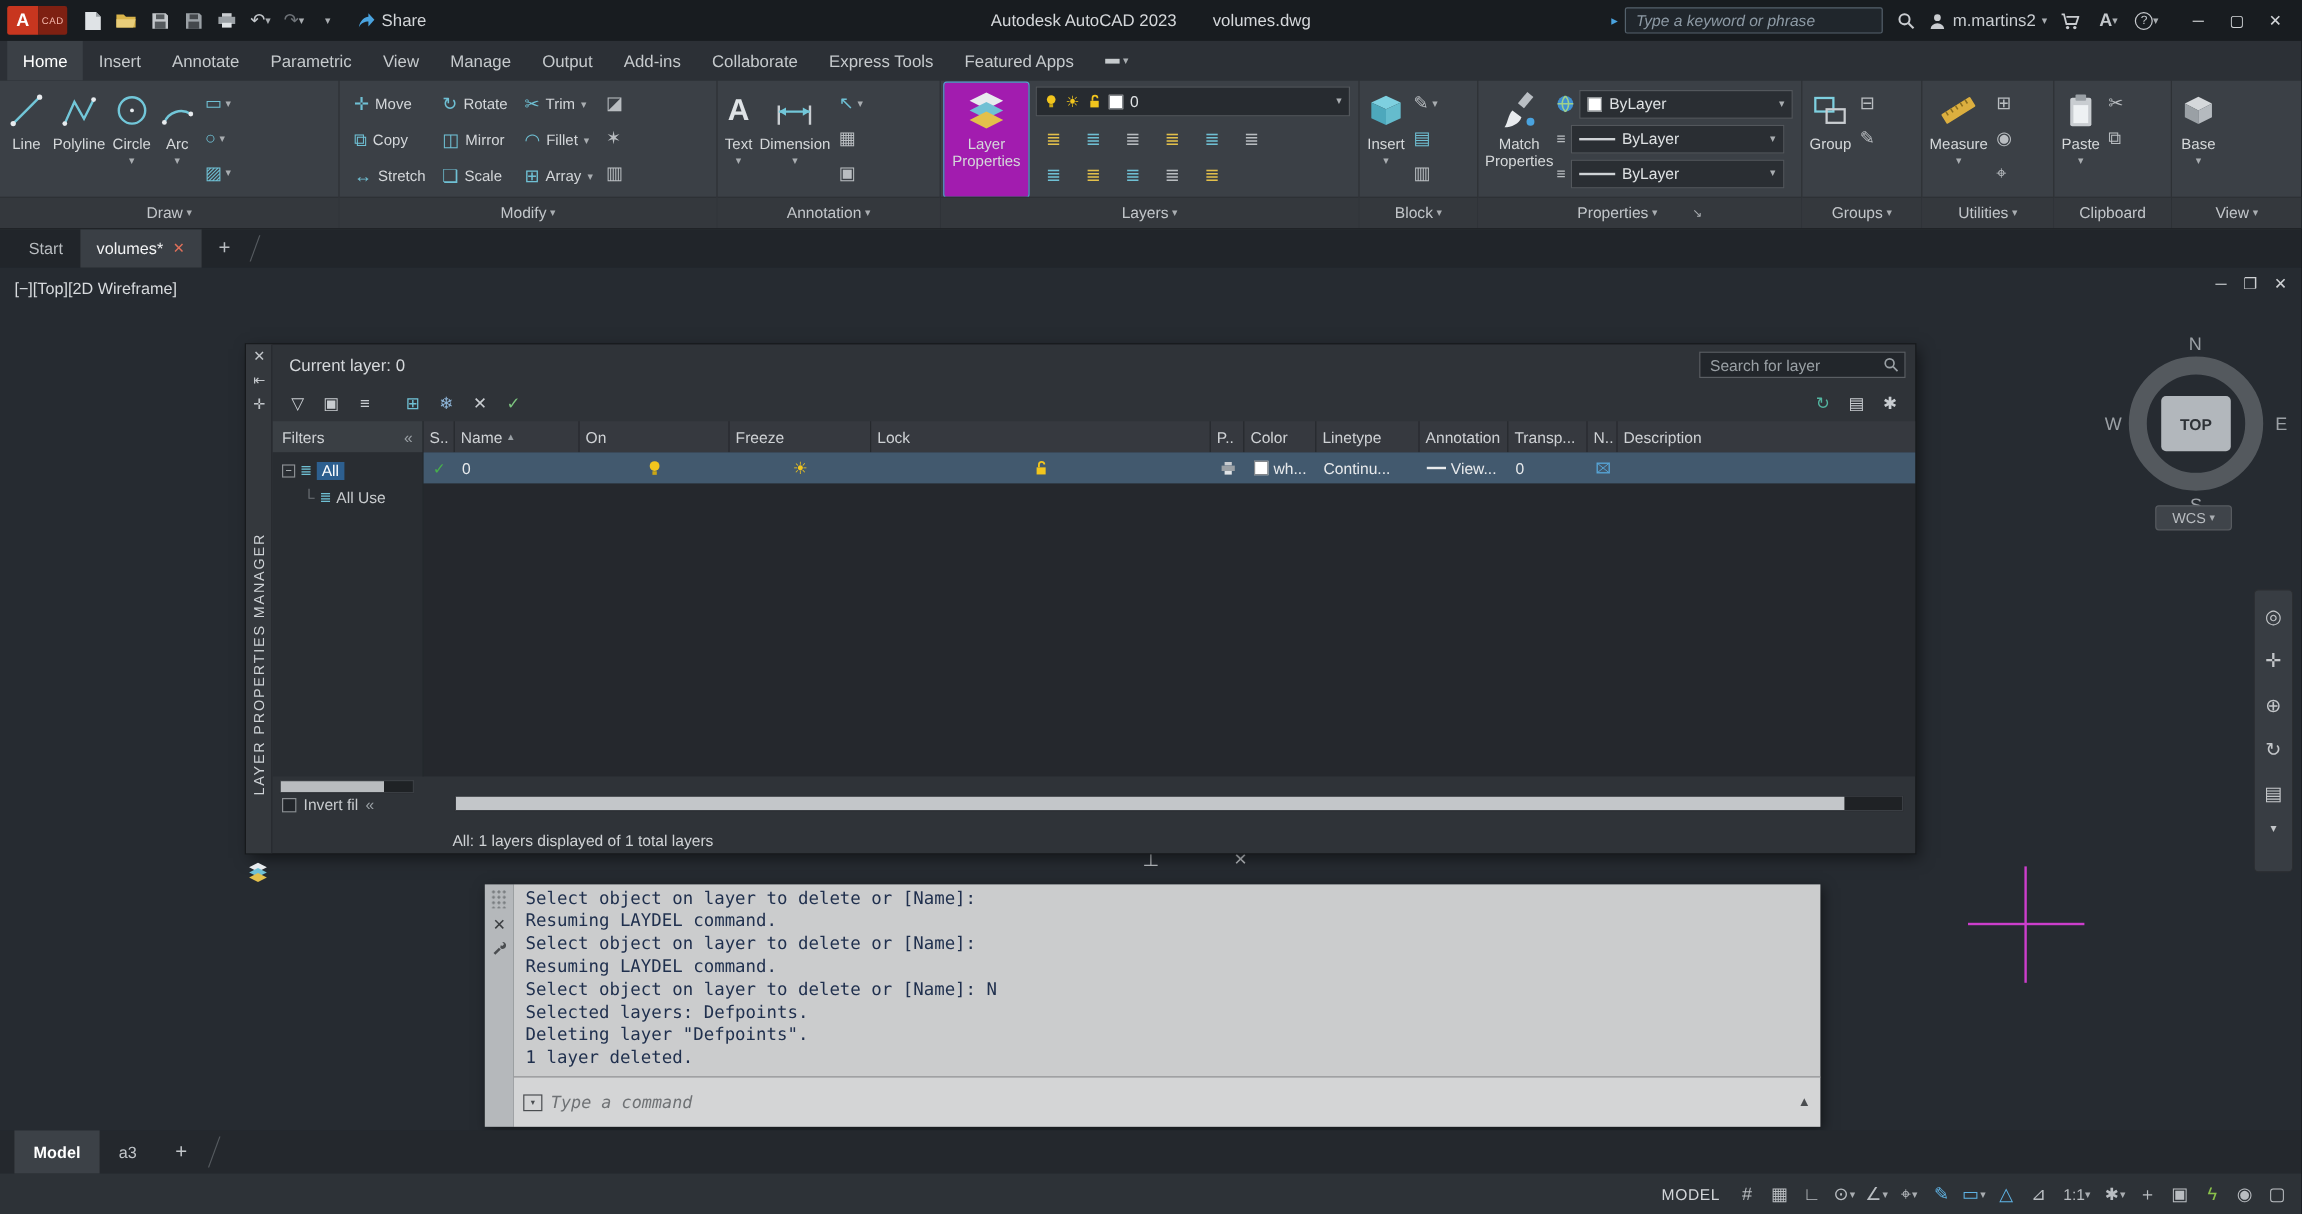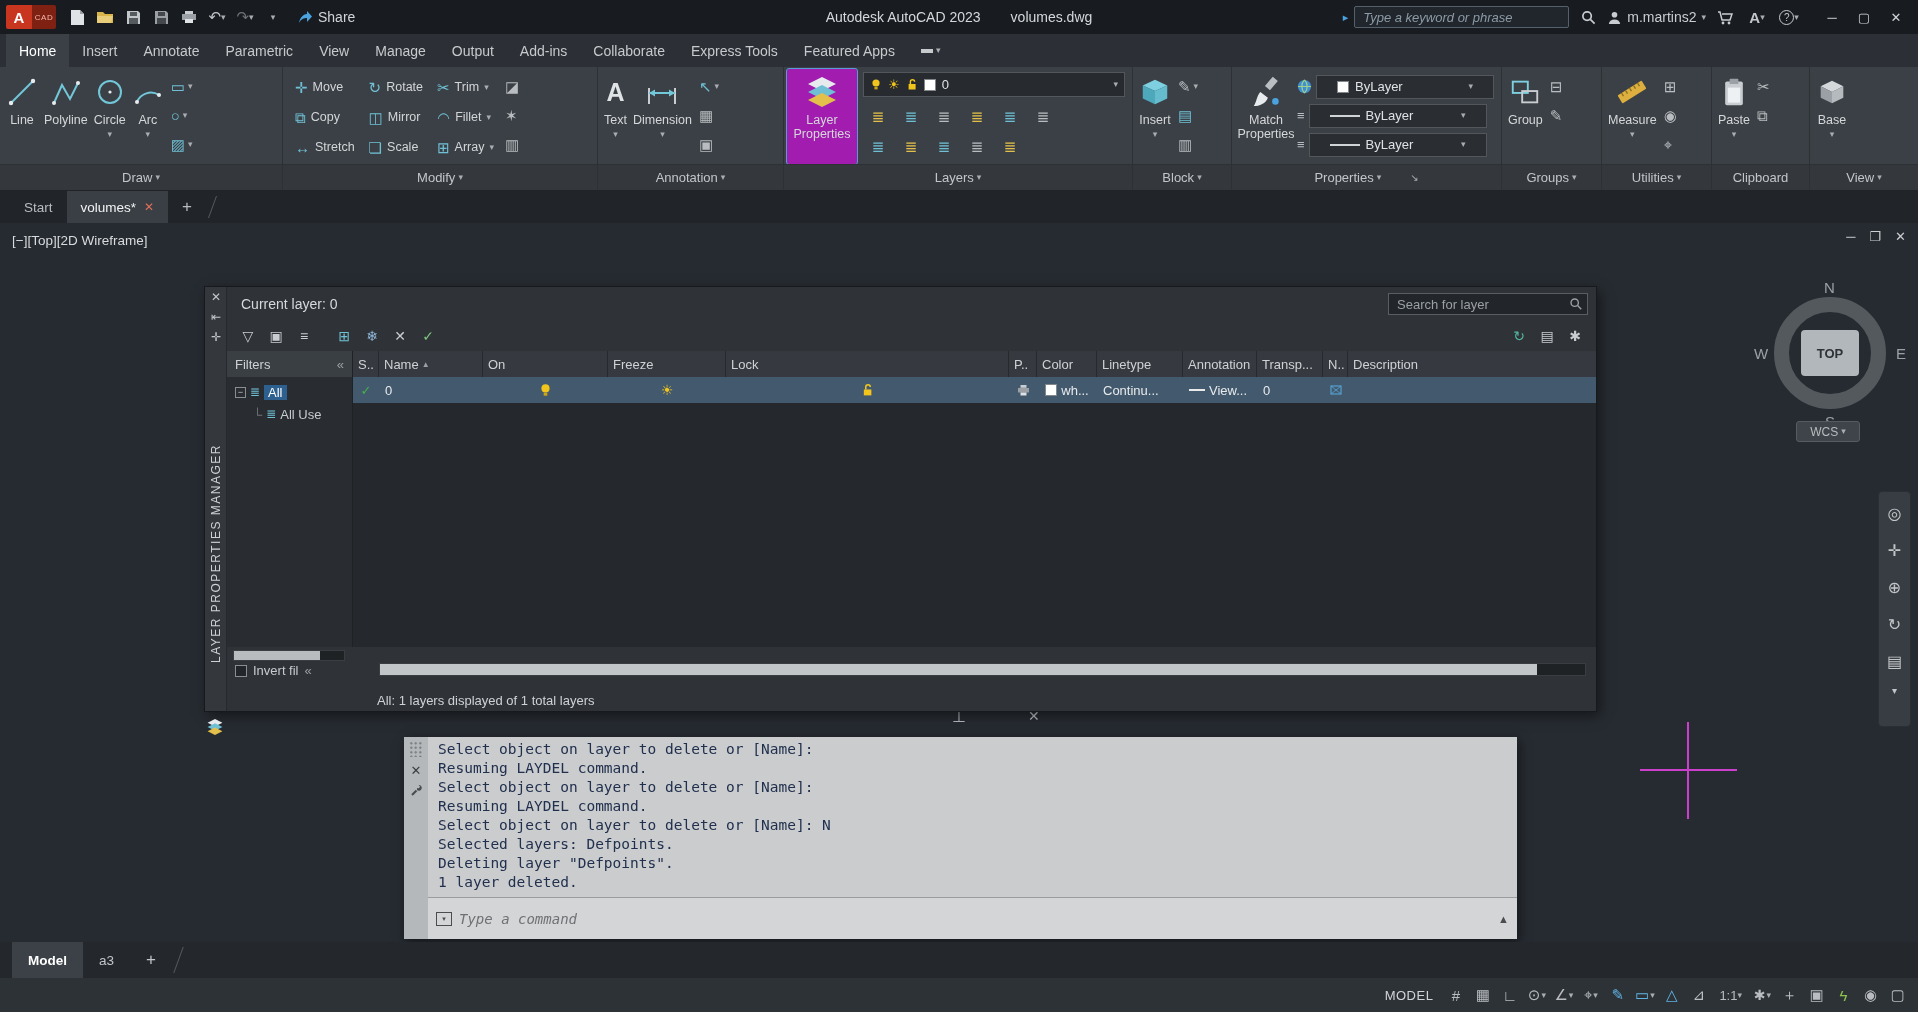--- a/index.html
+++ b/index.html
@@ -37,21 +37,21 @@
 .gi{color:#6fc0d4;font-size:15px;line-height:1}
 .gi.gray{color:#b9bdc1}
 .gi.yellow{color:#e3c04b}
 .mgrid{display:grid;grid-template-columns:repeat(3,auto);align-content:start;padding:3px 0 0 2px}
 .mitem{display:flex;align-items:center;gap:5px;height:30px;padding:0 7px;font-size:12.5px;color:#d3d6d9;cursor:pointer;border-radius:2px}
 .hl{background:#a21caf;outline:1px solid #5b9bd5}
 .lyr-dd{width:262px;height:25px;background:#272b30;border:1px solid #53575c;display:flex;align-items:center;gap:6px;padding:0 6px;color:#dfe2e4;font-size:13px;cursor:pointer}
 .swatch{width:12px;height:12px;background:#fff;border:1px solid #83878b;flex:none}
 .ti{width:30px;height:28px;display:flex;align-items:center;justify-content:center;font-size:15px;border-radius:2px;cursor:pointer}
 .prop-row{display:flex;align-items:center;gap:4px;height:29px}
-.prop-dd{width:178px;height:24px;background:#2a2e33;border:1px solid #53575c;display:flex;align-items:center;gap:6px;padding:0 20px;color:#dfe2e4;font-size:13px;cursor:pointer}
+.prop-dd{width:178px;height:24px;background:#2a2e33;border:1px solid #53575c;display:flex;align-items:center;gap:6px;padding:0 6px;color:#dfe2e4;font-size:13px;cursor:pointer}
 .lineglyph{width:30px;height:2px;background:#cfd3d6;flex:none}
 
 .filetabs{position:absolute;top:191px;left:0;right:0;height:32px;background:#21252a;display:flex;align-items:stretch;padding-left:10px;font-size:13.5px;color:#b9bdc1;z-index:37}
 .ftab{display:flex;align-items:center;gap:8px;padding:0 14px;cursor:pointer}
 .ftab.active{background:#3a3f45;color:#f2f3f4}
 .ftab .x{color:#e0705a;font-size:12px}
 .slant{width:14px;position:relative}
 .slant::after{content:"";position:absolute;left:6px;top:5px;bottom:5px;width:1px;background:#565b60;transform:skewX(-20deg)}
 
 .canvas{position:absolute;top:223px;left:0;width:1918px;height:719px;background:#262b31;overflow:hidden}
@@ -69,21 +69,21 @@
 .float-grip{position:absolute;left:952px;top:484px;color:#b8bcc0;font-size:16px}
 .float-close{position:absolute;left:1028px;top:485px;color:#b8bcc0;font-size:14px;cursor:pointer}
 
 .palette{position:absolute;left:205px;top:64px;width:1391px;height:424px;display:flex;background:#2f3338;box-shadow:0 0 0 1px #17191c,3px 4px 12px rgba(0,0,0,.5)}
 .pal-strip{width:22px;background:#34383d;position:relative;flex:none;border-right:1px solid #26292d}
 .pal-strip .si{width:22px;height:20px;display:flex;align-items:center;justify-content:center;color:#c3c7cb;font-size:12px;cursor:pointer}
 .pal-title{position:absolute;left:0;top:110px;bottom:0;width:22px;display:flex;align-items:center;justify-content:center;writing-mode:vertical-rl;transform:rotate(180deg);color:#ced2d6;font-size:12px;letter-spacing:1.5px}
 .pal-body{flex:1;display:flex;flex-direction:column;min-width:0}
 .pal-top{height:34px;display:flex;align-items:center;padding:0 8px 0 14px;color:#d6d9dc;font-size:14px}
 .pal-search{position:relative;margin-left:auto}
-.pal-search input{width:200px;height:22px;background:#22262b;border:1px solid #5a5e63;color:#cfd3d6;font-size:13px;padding:0 24px 0 8px;font-family:"Liberation Sans",sans-serif}
+.pal-search input{width:172px;height:22px;background:#22262b;border:1px solid #5a5e63;color:#cfd3d6;font-size:13px;padding:0 24px 0 8px;font-family:"Liberation Sans",sans-serif}
 .pal-search input::placeholder{color:#9aa0a5}
 .pal-search .mag{position:absolute;right:5px;top:4px}
 .pal-toolbar{height:30px;display:flex;align-items:center;gap:2px;padding:0 8px}
 .pti{width:26px;height:24px;display:flex;align-items:center;justify-content:center;font-size:14px;color:#c9cdd1;border-radius:2px;cursor:pointer}
 .pal-main{flex:1;display:flex;min-height:0}
 .filters{width:126px;flex:none;display:flex;flex-direction:column;border-right:1px solid #1f2225}
 .filters-h{height:26px;background:#3a3f44;display:flex;align-items:center;padding:0 8px;color:#cfd2d5;font-size:13px}
 .tree{flex:1;background:#292d32;padding:4px 0 0 8px;font-size:13px;color:#c8cbce}
 .titem{display:flex;align-items:center;gap:4px;height:22px;cursor:pointer}
 .tsel{background:#2d5f8f;color:#fff;padding:0 4px}

